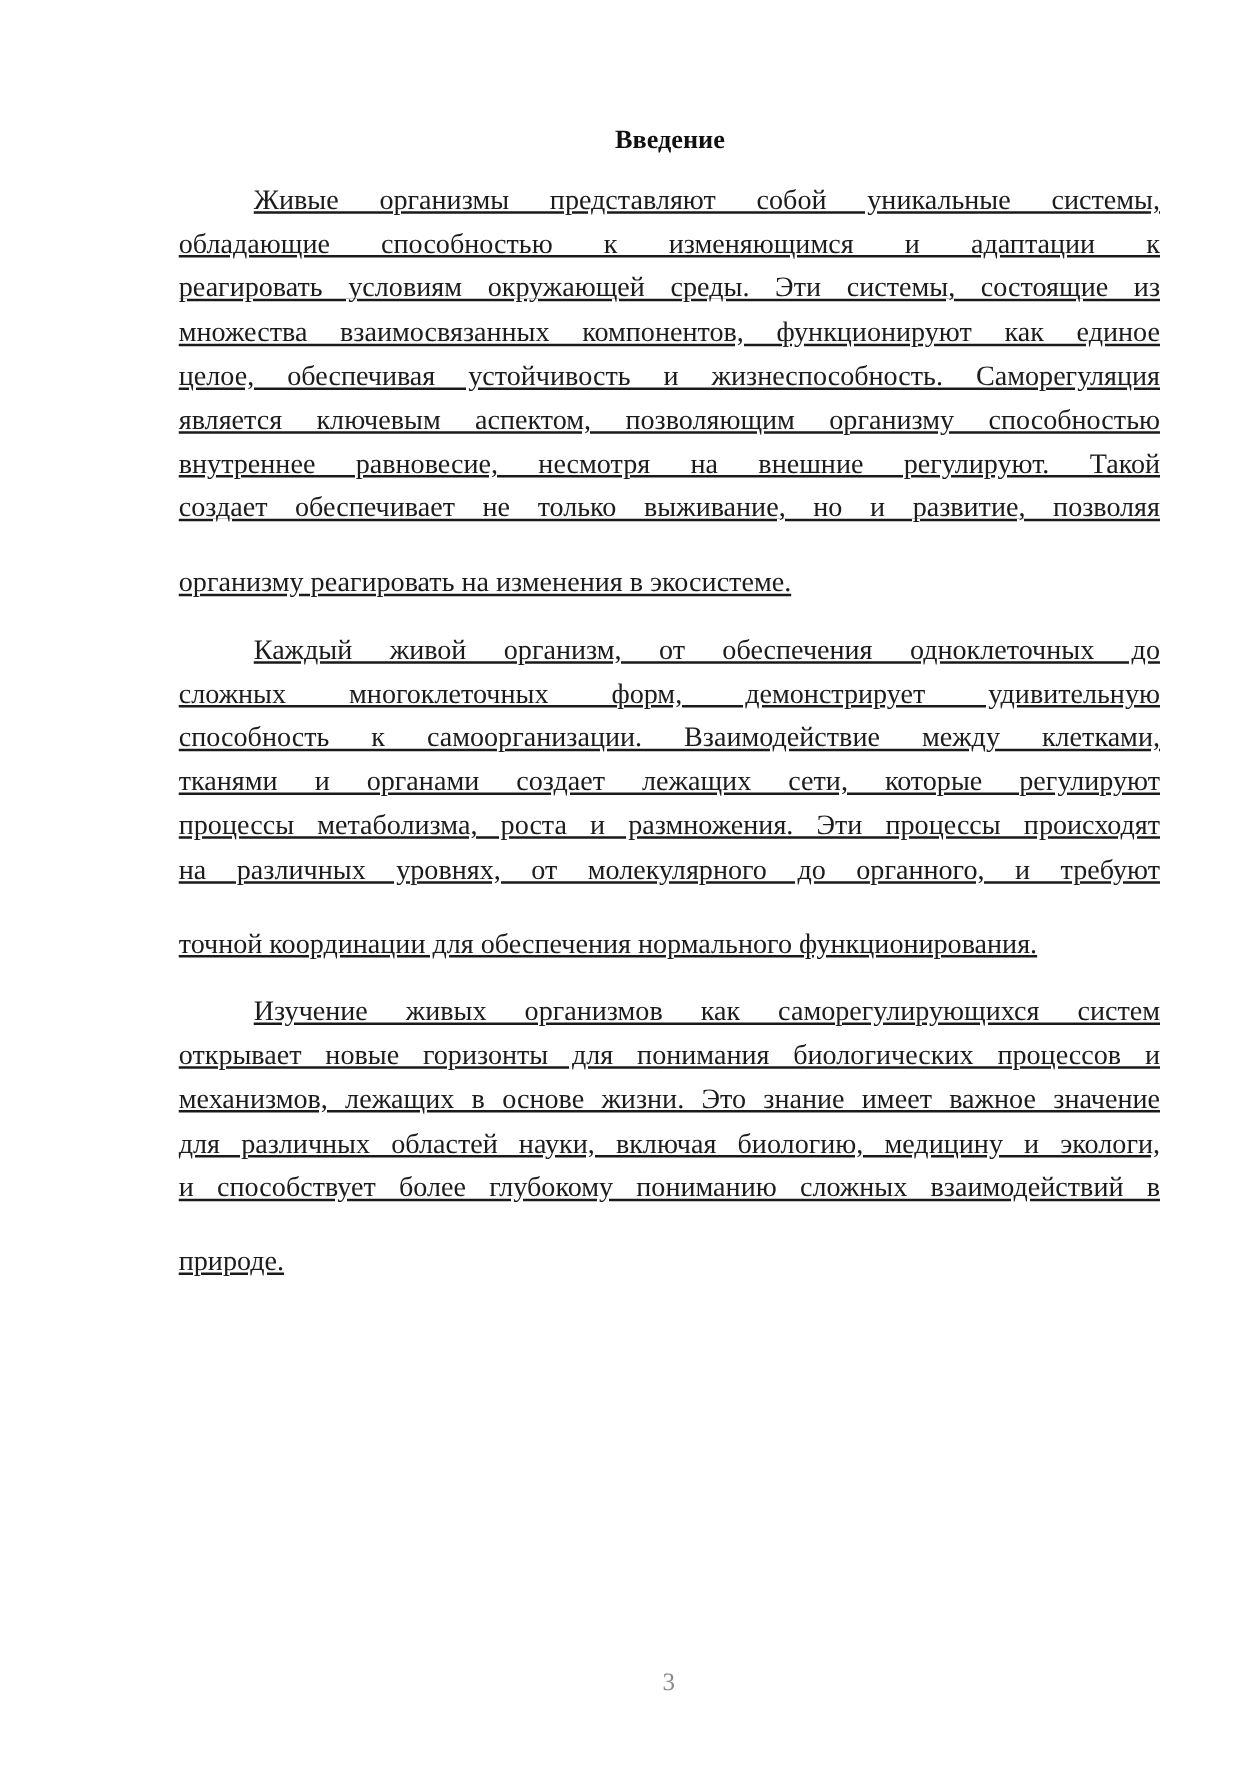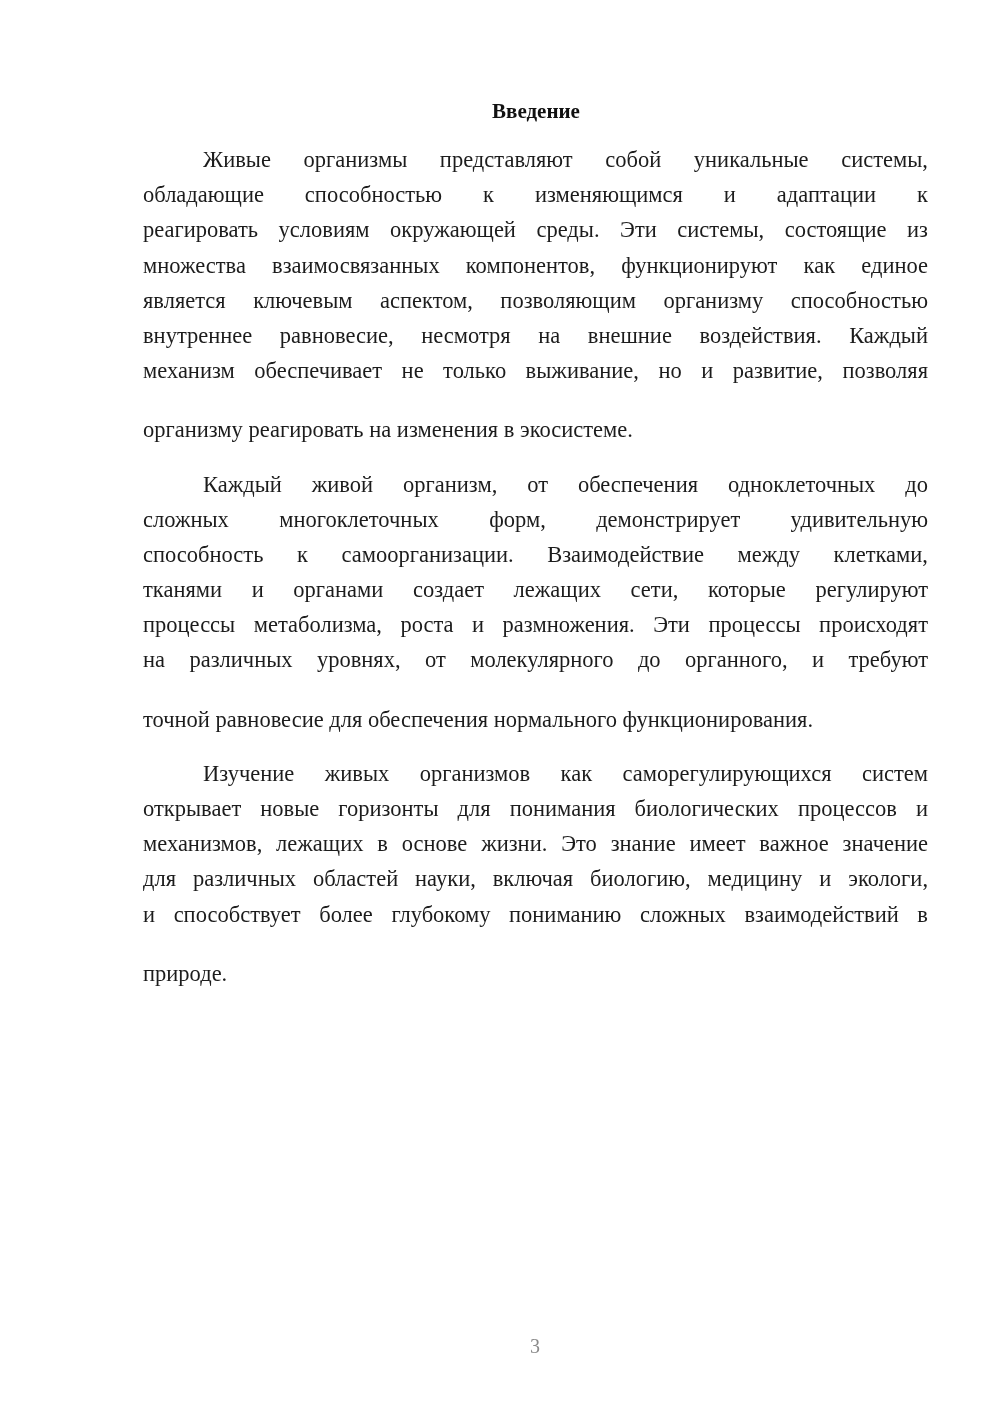--- a/index.html
+++ b/index.html
@@ -32,20 +32,21 @@
       font-weight: bold;
       font-size: 21px;
       line-height: 30px;
       color: #111;
     }
     .content {
       position: absolute;
       left: 143px;
       top: 142px;
       width: 785px;
+      text-decoration: underline;
     }
     .line {
       display: block;
       text-align: justify;
       text-align-last: justify;
       white-space: nowrap;
       height: 35.2px;
     }
     .line.first { padding-left: 60px; }
     .line.last { text-align-last: left; margin-top: 24px; }
@@ -71,34 +72,35 @@
 
 <div class="page">
   <div class="title">Введение</div>
 
   <div class="content">
     <div class="para-lines">
       <span class="line first">Живые организмы представляют собой уникальные системы,</span>
       <span class="line">обладающие способностью к изменяющимся и адаптации к</span>
       <span class="line">реагировать условиям окружающей среды. Эти системы, состоящие из</span>
       <span class="line">множества взаимосвязанных компонентов, функционируют как единое</span>
+      <span class="line">целое, обеспечивая устойчивость и жизнеспособность. Саморегуляция</span>
       <span class="line">является ключевым аспектом, позволяющим организму способностью</span>
-      <span class="line">внутреннее равновесие, несмотря на внешние воздействия. Каждый</span>
-      <span class="line">механизм обеспечивает не только выживание, но и развитие, позволяя</span>
+      <span class="line">внутреннее равновесие, несмотря на внешние регулируют. Такой</span>
+      <span class="line">создает обеспечивает не только выживание, но и развитие, позволяя</span>
       <span class="line last">организму реагировать на изменения в экосистеме.</span>
     </div>
 
     <div class="para-lines">
       <span class="line first">Каждый живой организм, от обеспечения одноклеточных до</span>
       <span class="line">сложных многоклеточных форм, демонстрирует удивительную</span>
       <span class="line">способность к самоорганизации. Взаимодействие между клетками,</span>
       <span class="line">тканями и органами создает лежащих сети, которые регулируют</span>
       <span class="line">процессы метаболизма, роста и размножения. Эти процессы происходят</span>
       <span class="line">на различных уровнях, от молекулярного до органного, и требуют</span>
-      <span class="line last">точной равновесие для обеспечения нормального функционирования.</span>
+      <span class="line last">точной координации для обеспечения нормального функционирования.</span>
     </div>
 
     <div class="para-lines">
       <span class="line first">Изучение живых организмов как саморегулирующихся систем</span>
       <span class="line">открывает новые горизонты для понимания биологических процессов и</span>
       <span class="line">механизмов, лежащих в основе жизни. Это знание имеет важное значение</span>
       <span class="line">для различных областей науки, включая биологию, медицину и экологи,</span>
       <span class="line">и способствует более глубокому пониманию сложных взаимодействий в</span>
       <span class="line last">природе.</span>
     </div>

